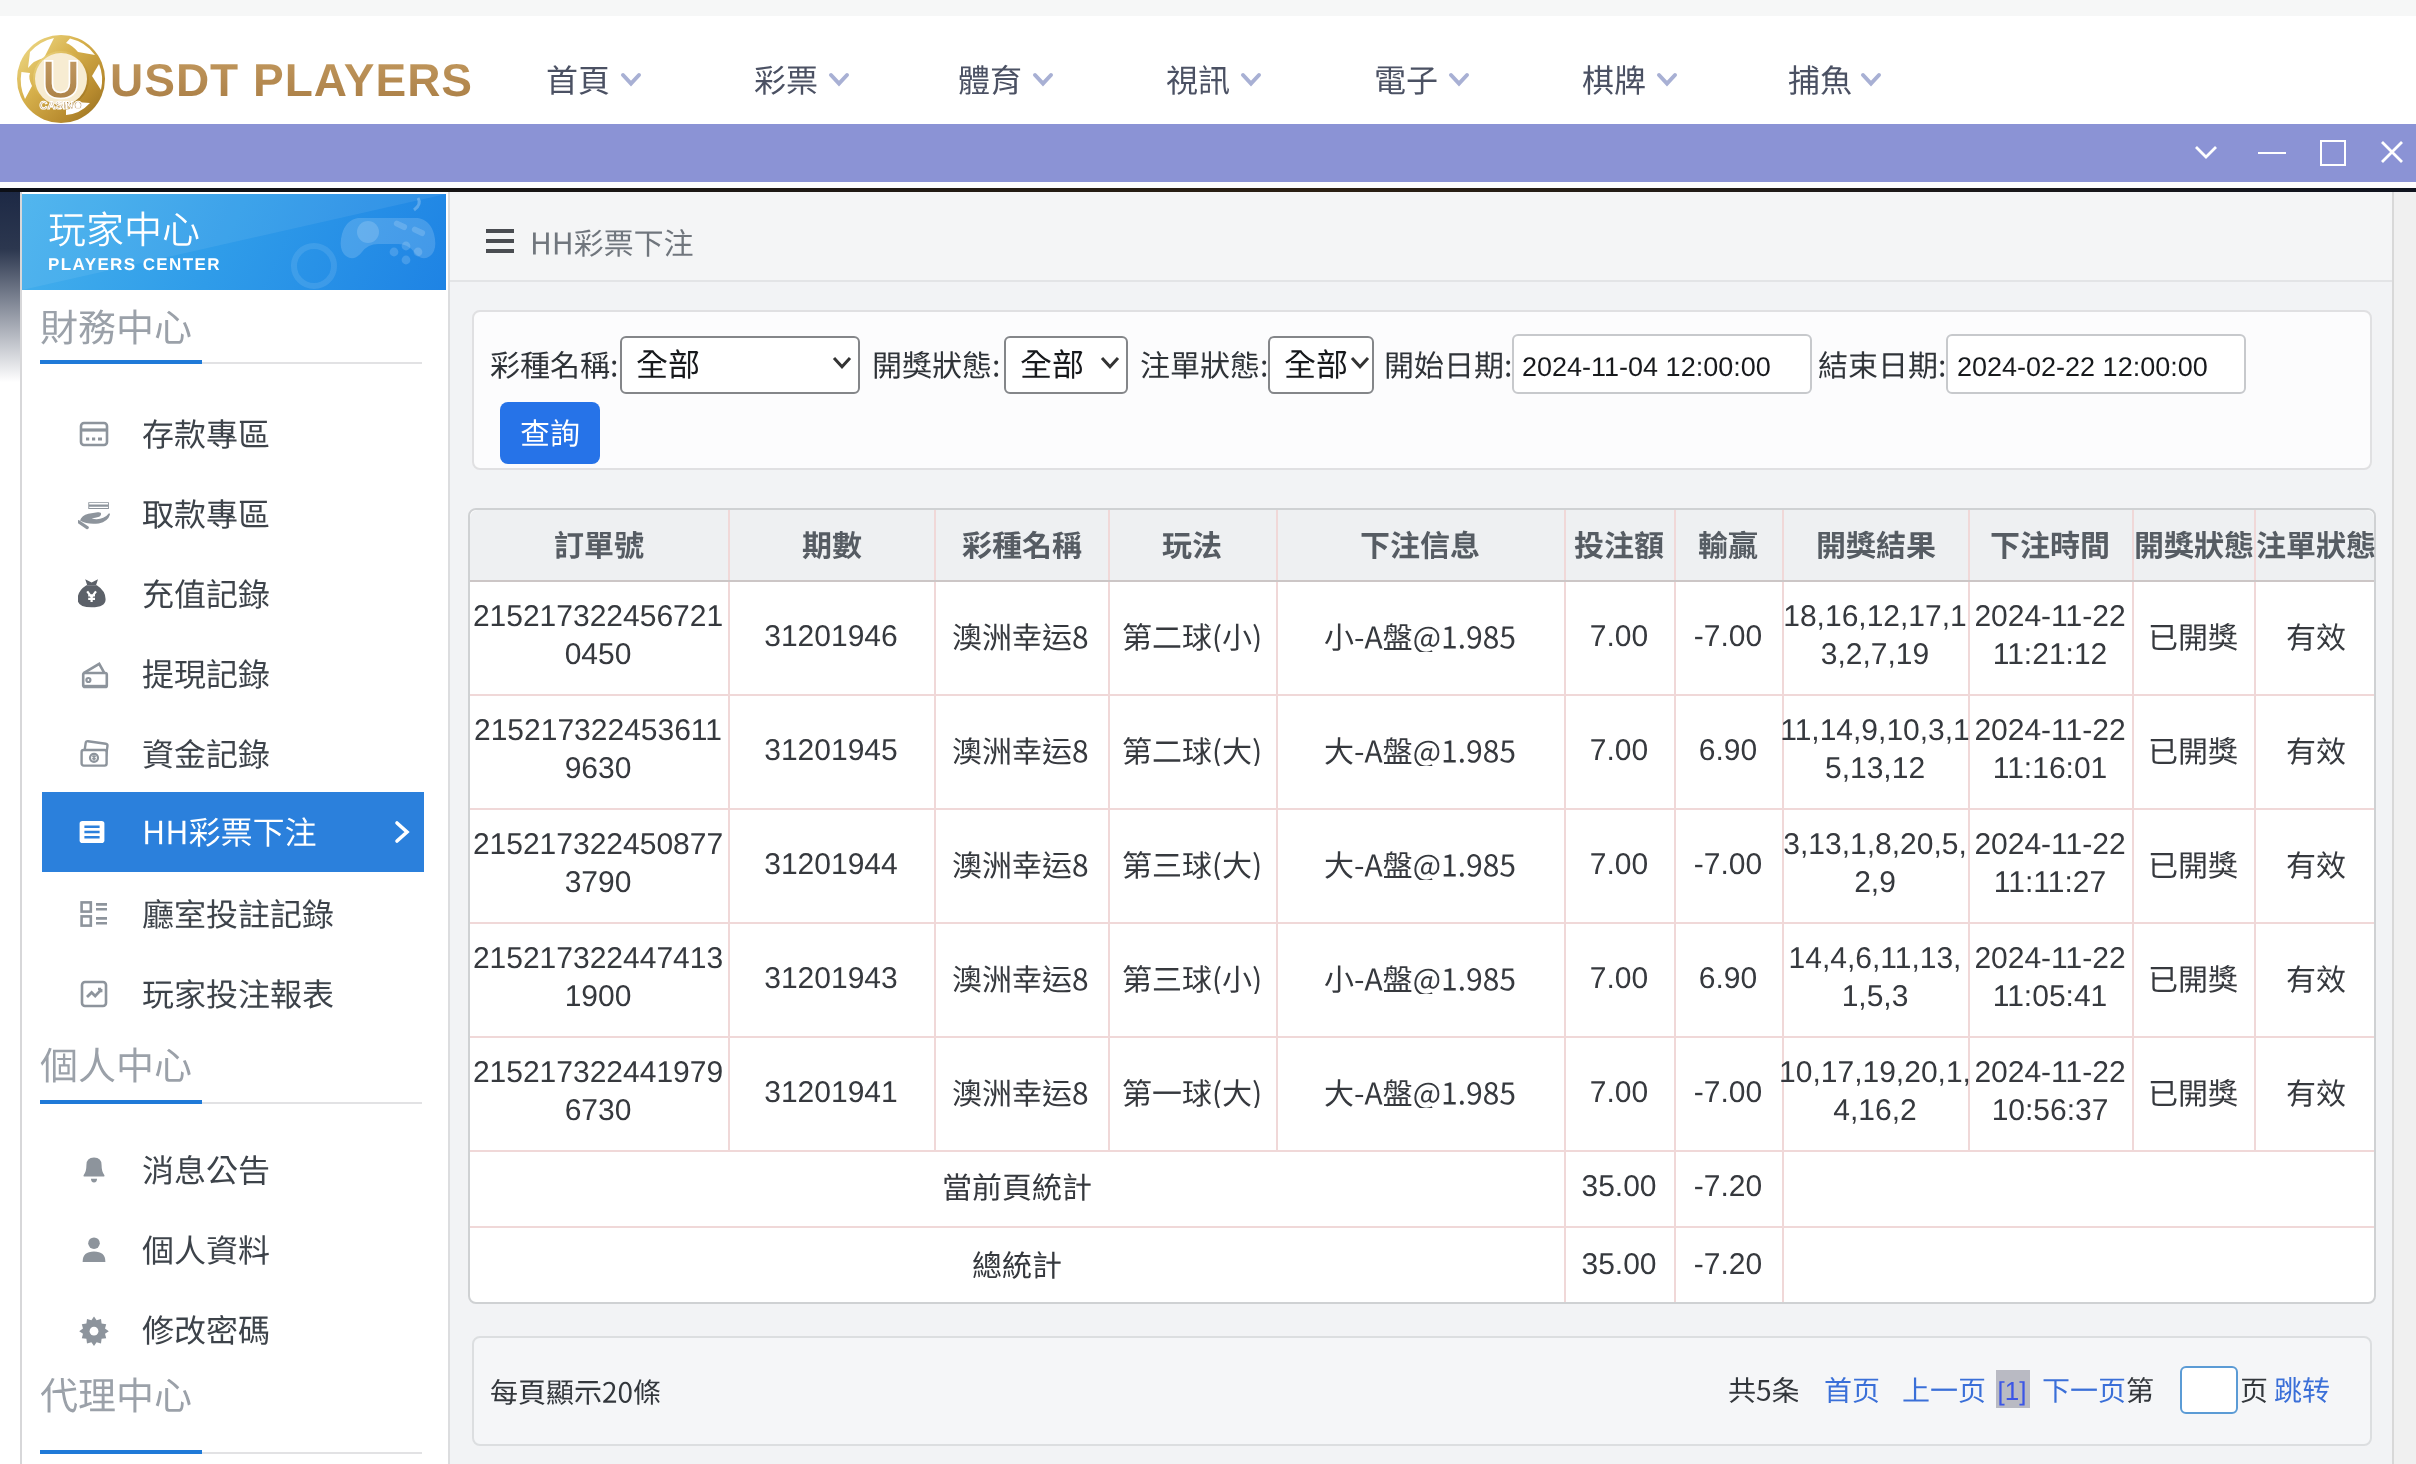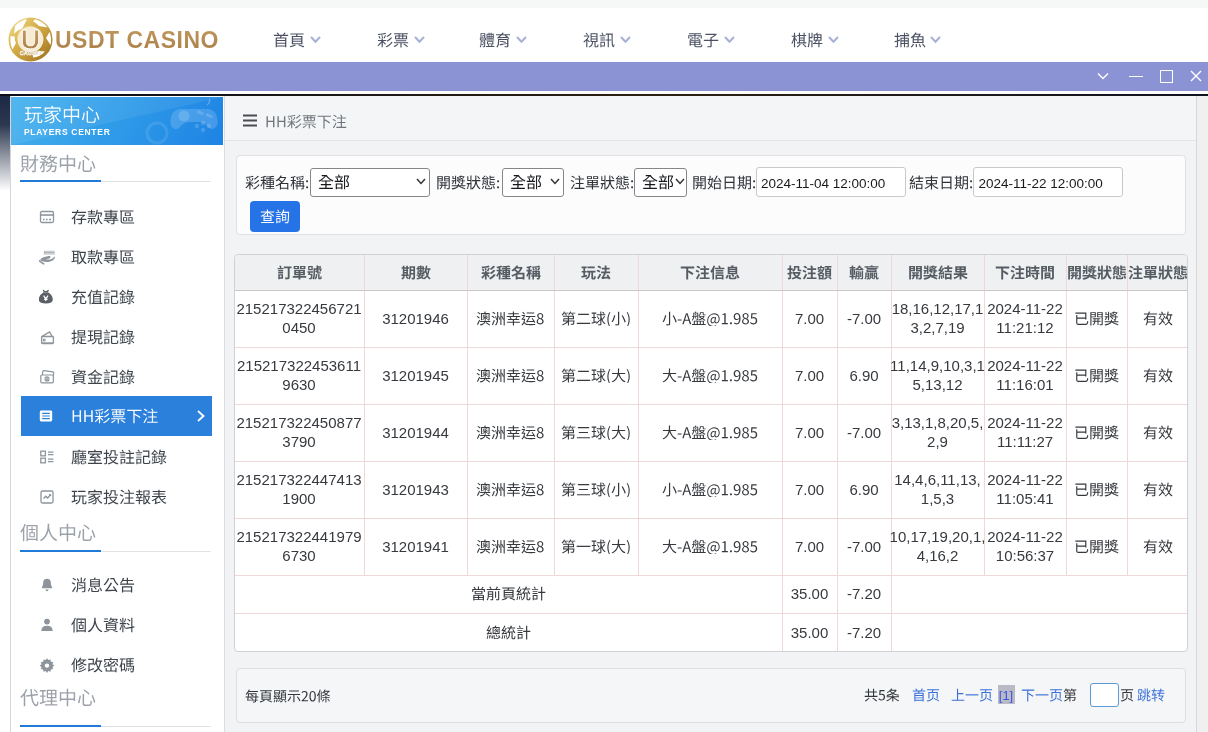--- a/index.html
+++ b/index.html
@@ -177,21 +177,21 @@
 <path d="M7 9 Q12 3.5 19 2 L14 12 Q9 13 6 17 Z" fill="#fff"></path>
 <path d="M27 2.2 Q35 4 39.5 10.5 L31 9 Q28 5.5 25 4.5 Z" fill="#fff"></path>
 <path d="M41.5 15 Q44 21 42.5 28 L38 21 Z" fill="#fff"></path>
 <path d="M2.7 19 Q1.5 26 4.5 32.5 L8 26 Q6 22 7 19.5 Z" fill="#fff"></path>
 <path d="M25 40.5 Q32 40 37 34.5 L30 34 Q27.5 37.5 25 38 Z" fill="#fff"></path>
 <circle cx="22.5" cy="22.5" r="14" fill="url(#gold)"></circle>
 <circle cx="22.5" cy="22.5" r="13" fill="#f7ecd2"></circle>
 <text x="22.5" y="32" font-family="Liberation Sans,sans-serif" font-weight="bold" font-size="27" fill="url(#gold2)" stroke="#fff" stroke-width="0.8" text-anchor="middle">U</text>
 <text x="22.5" y="37.5" font-family="Liberation Sans,sans-serif" font-weight="bold" font-size="5.5" fill="#a87d43" stroke="#fff" stroke-width="0.5" text-anchor="middle">CASINO</text>
 </svg>
-<div style="position:absolute;left:55px;top:27px;font:bold 23px &quot;Liberation Sans&quot;,sans-serif;letter-spacing:0.5px;background:linear-gradient(180deg,#c3995f,#a87c44);-webkit-background-clip:text;background-clip:text;color:transparent">USDT CASINO</div>
+<div style="position:absolute;left:55px;top:27px;font:bold 23px &quot;Liberation Sans&quot;,sans-serif;letter-spacing:0.5px;background:linear-gradient(180deg,#c3995f,#a87c44);-webkit-background-clip:text;background-clip:text;color:transparent">USDT PLAYERS</div>
 <div style="position:absolute;left:273.0px;top:32.0px;line-height:0"><svg style="" width="32.0" height="16" viewBox="0 -880 2000 1000" fill="#4b5163">
         <use href="#g0" x="0"></use>
         <use href="#g1" x="1000"></use>
       </svg></div>
 <svg style="position:absolute;left:310px;top:36px" width="11" height="8" viewBox="0 0 11 8">
       <path d="M1.5 1.5 L5.5 5.8 L9.5 1.5" stroke="#a8b0d4" stroke-width="2" fill="none" stroke-linecap="round"></path>
     </svg>
 <div style="position:absolute;left:376.5px;top:32.0px;line-height:0"><svg style="" width="32.0" height="16" viewBox="0 -880 2000 1000" fill="#4b5163">
         <use href="#g2" x="0"></use>
         <use href="#g3" x="1000"></use>
@@ -499,21 +499,21 @@
 <div style="position:absolute;left:642.0px;top:174.0px;line-height:0"><svg style="" width="32.0" height="16" viewBox="0 -880 2000 1000" fill="#17191c">
         <use href="#g73" x="0"></use>
         <use href="#g74" x="1000"></use>
       </svg></div>
 <svg style="position:absolute;left:675.0px;top:178px" width="10" height="7" viewBox="0 0 10 7">
       <path d="M1 1 L5 5.4 L9 1" stroke="#333" stroke-width="1.5" fill="none"></path>
     </svg>
 <div style="position:absolute;left:755.5px;top:167px;width:150px;height:30px;background:#fff;border:1px solid #c7c9cc;border-radius:3px;box-sizing:border-box"></div>
 <div style="position:absolute;left:761.0px;top:175.5px;font:13.5px &quot;Liberation Sans&quot;,sans-serif;color:#17191c">2024-11-04 12:00:00</div>
 <div style="position:absolute;left:973.0px;top:167px;width:150px;height:30px;background:#fff;border:1px solid #c7c9cc;border-radius:3px;box-sizing:border-box"></div>
-<div style="position:absolute;left:978.5px;top:175.5px;font:13.5px &quot;Liberation Sans&quot;,sans-serif;color:#17191c">2024-11-22 12:00:00</div>
+<div style="position:absolute;left:978.5px;top:175.5px;font:13.5px &quot;Liberation Sans&quot;,sans-serif;color:#17191c">2024-02-22 12:00:00</div>
 <div style="position:absolute;left:249.5px;top:201px;width:50px;height:31px;background:#2673e8;border-radius:4px"></div>
 <div style="position:absolute;left:259.5px;top:209.0px;line-height:0"><svg style="" width="30.0" height="15" viewBox="0 -880 2000 1000" fill="#fff">
         <use href="#g75" x="0"></use>
         <use href="#g76" x="1000"></use>
       </svg></div>
 <div style="position:absolute;left:234.0px;top:253.5px;width:954.0px;height:398.0px;background:#fff;border:1px solid #cfd1d3;border-radius:4px;box-sizing:border-box"></div>
 <div style="position:absolute;left:235.0px;top:254.5px;width:952.0px;height:35.0px;background:#eef0f2;border-radius:4px 4px 0 0"></div>
 <div style="position:absolute;left:364.0px;top:254.5px;width:1px;height:320.0px;background:#f0d8d8"></div>
 <div style="position:absolute;left:467.0px;top:254.5px;width:1px;height:320.0px;background:#f0d8d8"></div>
 <div style="position:absolute;left:554.0px;top:254.5px;width:1px;height:320.0px;background:#f0d8d8"></div>

